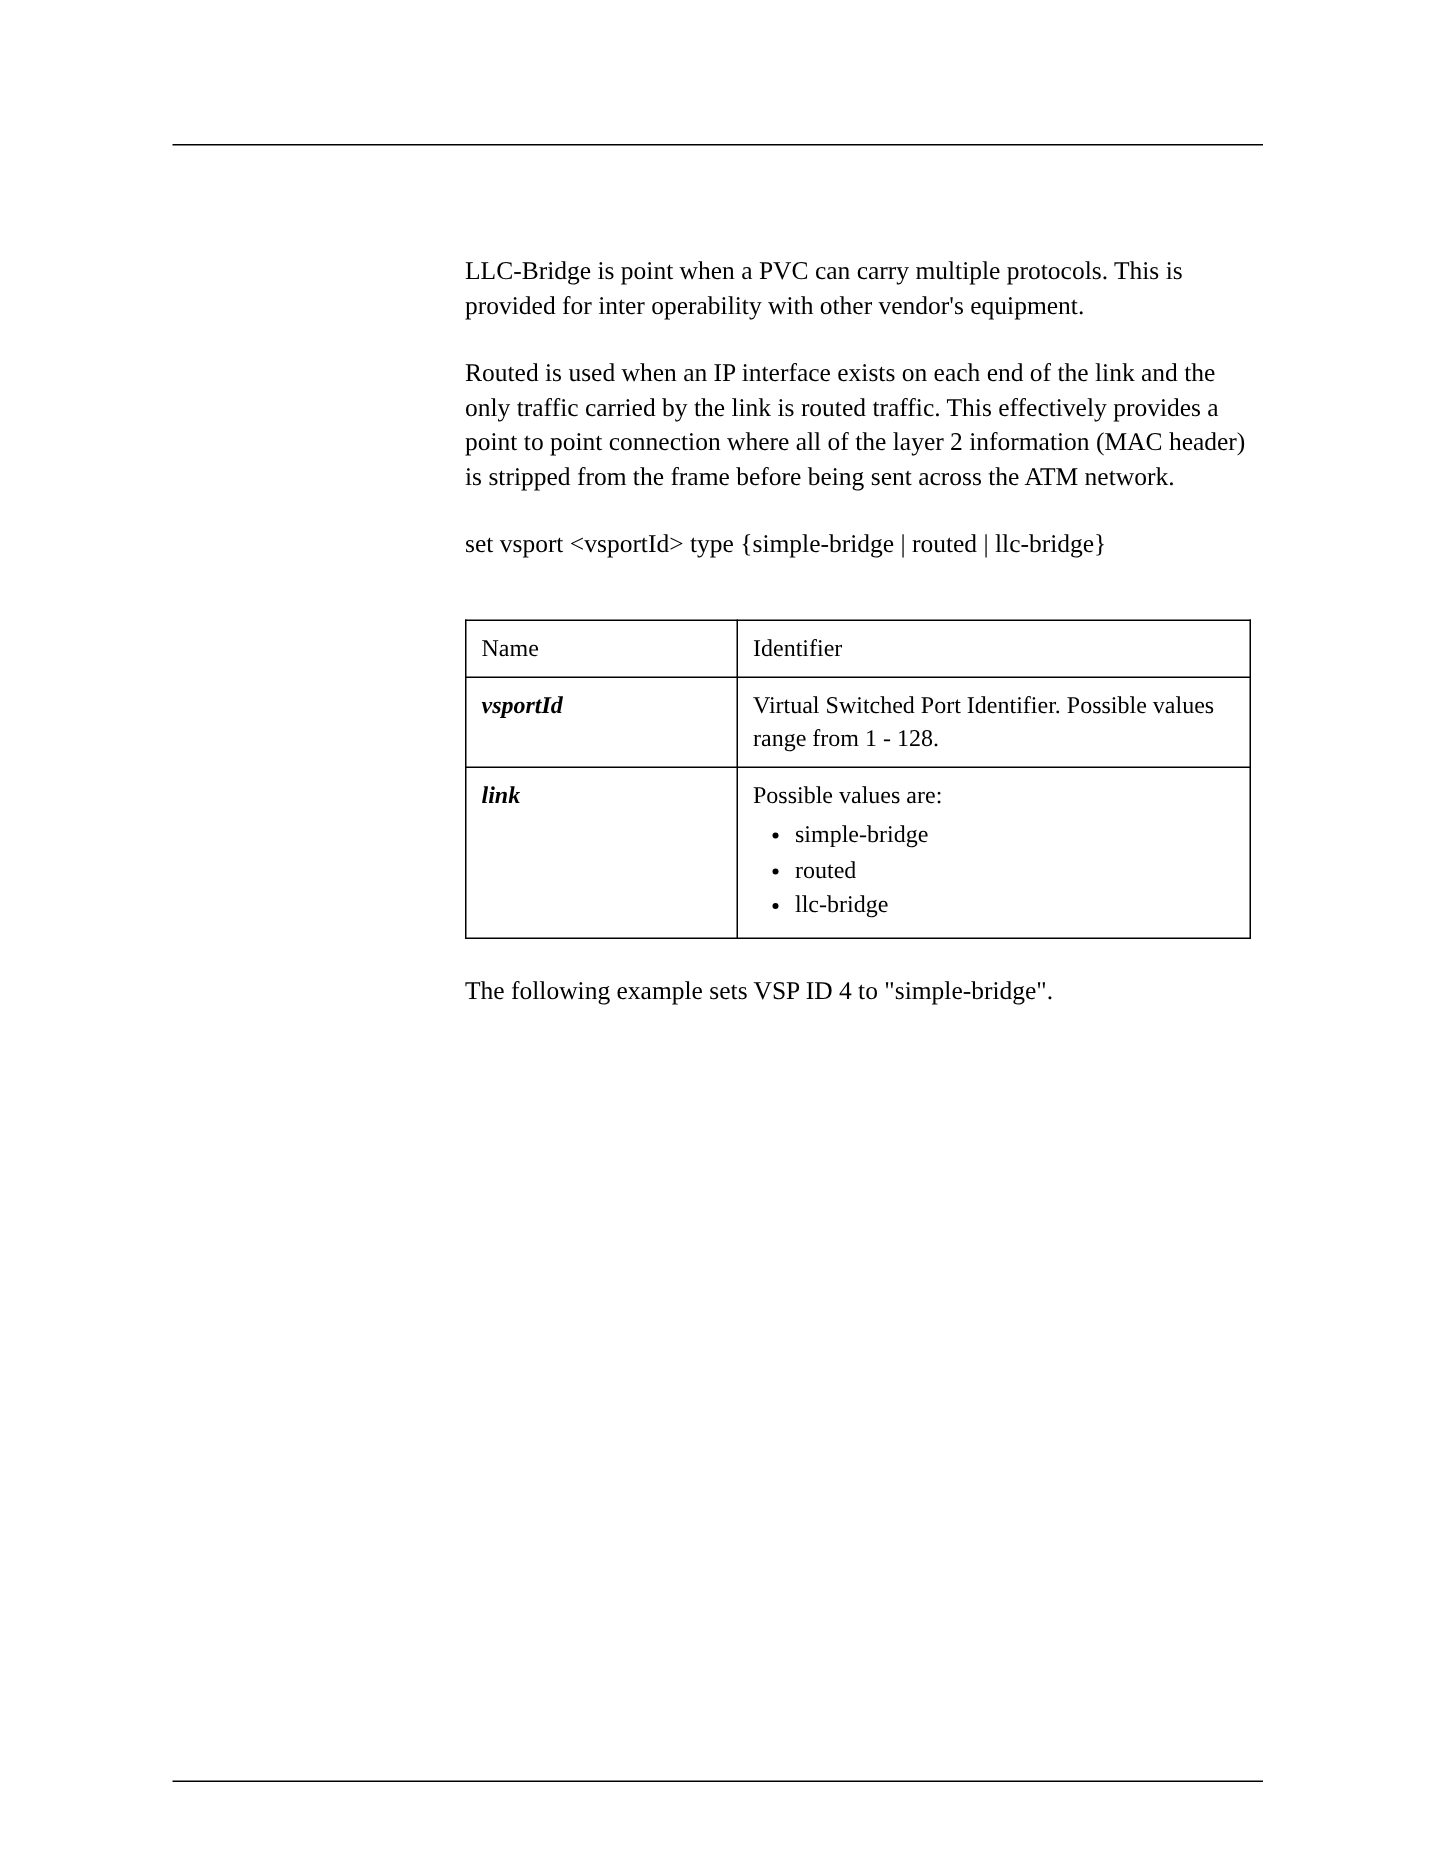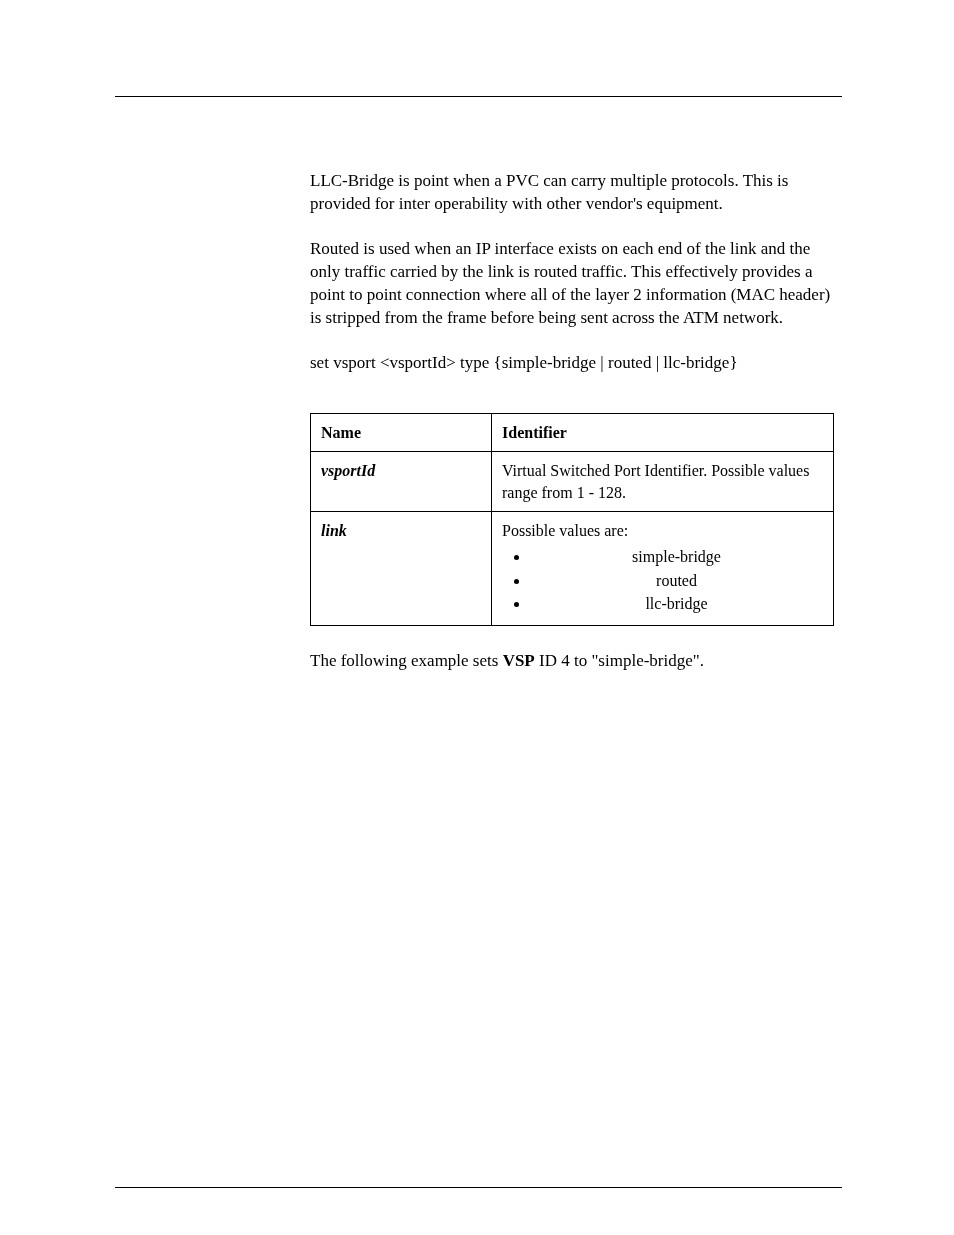--- a/index.html
+++ b/index.html
@@ -46,40 +46,39 @@
     margin: 38px 0 24px 0;
     font-size: 16px;
   }
   table.def th, table.def td {
     border: 1px solid #000;
     padding: 8px 10px;
     text-align: left;
     vertical-align: top;
   }
   table.def th {
-    font-weight: bold;
+    font-weight: normal;
   }
   td.name-cell {
     width: 160px;
     font-weight: bold;
     font-style: italic;
   }
   ul.bullets {
     list-style: disc;
     margin: 4px 0 0 0;
     padding-left: 28px;
-    text-align: center;
   }
   ul.bullets li {
     margin: 2px 0;
   }
   .example {
     margin-top: 4px;
   }
-  b { font-weight: bold; }
+  b { font-weight: normal; }
 </style>
 </head>
 <body>
 
 <div class="page">
   <div class="hr-top"></div>
 
   <div class="content">
 
 

